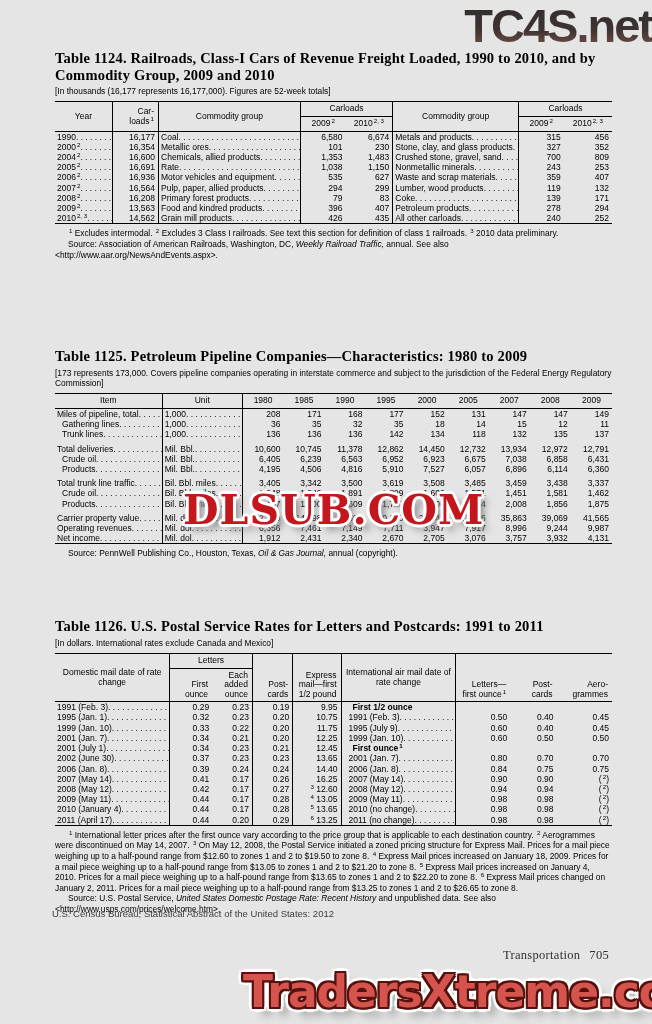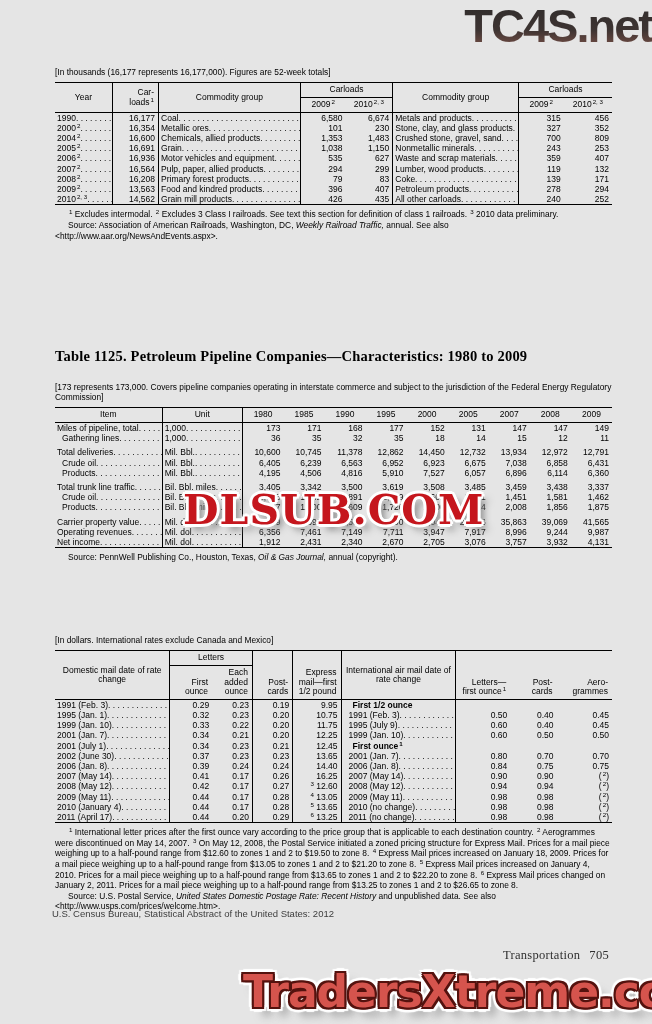--- a/index.html
+++ b/index.html
@@ -1,20 +1,20 @@
 <!DOCTYPE html>
 <html><head>
 <meta charset="utf-8">
 <style>
   html,body{margin:0;padding:0;background:#fff;}
   .page{position:relative;width:652px;height:1024px;background:#e5e5e5;overflow:hidden;
         font-family:"Liberation Sans",sans-serif;color:#000;}
   .sec{position:absolute;left:55px;width:557px;}
   .t-title{font-family:"Liberation Serif",serif;font-weight:bold;font-size:14.5px;line-height:16.5px;letter-spacing:.2px;}
-  .t-note{font-size:8.4px;line-height:10.4px;margin-top:17px;}
+  .t-note{font-size:8.4px;line-height:10.4px;margin-top:3px;}
 
   table{border-collapse:collapse;table-layout:fixed;width:100%;margin-top:5px;
         border-top:1.5px solid #000;border-bottom:1.5px solid #000;font-size:8.5px;}
   th,td{padding:0;font-weight:normal;}
   thead th{line-height:9.6px;padding:2px 2px 2px 2px;vertical-align:bottom;border-bottom:1px solid #000;}
   thead th.vmid{vertical-align:middle;}
   .cen{text-align:center;}
   .numh{text-align:right;padding-right:4px;}
   tbody td{line-height:10.2px;vertical-align:bottom;}
   .num{text-align:right;padding-right:3px;white-space:nowrap;}
@@ -60,20 +60,21 @@
 </head>
 <body>
 
 <div class="page">
 
   <div class="wm wm-top">TC4S.net</div>
   <div class="wm wm-mid">DLSUB.COM</div>
   <div class="wm wm-bot">TradersXtreme.com</div>
 
   <div class="sec" style="top:50px">
+    <div class="t-title">Table 1124. Railroads, Class-I Cars of Revenue Freight Loaded, 1990 to 2010, and by Commodity Group, 2009 and 2010</div>
     <div class="t-note">[In thousands (16,177 represents 16,177,000). Figures are 52-week totals]</div>
     <table class="t1124">
       <colgroup>
         <col style="width:57px">
           <col style="width:46px">
           <col style="width:141px">
           <col style="width:45px">
         <col style="width:47px">
           <col style="width:125px">
           <col style="width:45px">
@@ -174,21 +175,21 @@
           <tr>
             <td class="stub br">
               <div class="lead">
                 <span class="lbl">2005<sup>2</sup></span>
                 <span class="dots"></span>
               </div>
             </td>
             <td class="num br">16,691</td>
             <td class="stub br">
               <div class="lead">
-                <span class="lbl">Grain</span>
+                <span class="lbl">Rate</span>
                 <span class="dots"></span>
               </div>
             </td>
             <td class="num">1,038</td>
             <td class="num br">1,150</td>
             <td class="stub br">
               <div class="lead">
                 <span class="lbl">Nonmetallic minerals</span>
                 <span class="dots"></span>
               </div>
@@ -360,21 +361,21 @@
                 <span class="lbl">Miles of pipeline, total</span>
                 <span class="dots"></span>
               </div>
             </td>
             <td class="stub br">
               <div class="lead">
                 <span class="lbl">1,000</span>
                 <span class="dots"></span>
               </div>
             </td>
-            <td class="num">173</td>
+            <td class="num">208</td>
             <td class="num">171</td>
             <td class="num">168</td>
             <td class="num">177</td>
             <td class="num">152</td>
             <td class="num">131</td>
             <td class="num">147</td>
             <td class="num">147</td>
             <td class="num">149</td>
           </tr>
           <tr>
@@ -393,20 +394,43 @@
             <td class="num">36</td>
             <td class="num">35</td>
             <td class="num">32</td>
             <td class="num">35</td>
             <td class="num">18</td>
             <td class="num">14</td>
             <td class="num">15</td>
             <td class="num">12</td>
             <td class="num">11</td>
           </tr>
+          <tr>
+            <td class="stub br">
+              <div class="lead ind">
+                <span class="lbl">Trunk lines</span>
+                <span class="dots"></span>
+              </div>
+            </td>
+            <td class="stub br">
+              <div class="lead">
+                <span class="lbl">1,000</span>
+                <span class="dots"></span>
+              </div>
+            </td>
+            <td class="num">136</td>
+            <td class="num">136</td>
+            <td class="num">136</td>
+            <td class="num">142</td>
+            <td class="num">134</td>
+            <td class="num">118</td>
+            <td class="num">132</td>
+            <td class="num">135</td>
+            <td class="num">137</td>
+          </tr>
           <tr class="gap">
             <td class="stub br">
               <div class="lead">
                 <span class="lbl">Total deliveries</span>
                 <span class="dots"></span>
               </div>
             </td>
             <td class="stub br">
               <div class="lead">
                 <span class="lbl">Mil. Bbl.</span>
@@ -608,20 +632,21 @@
             <td class="num">4,131</td>
           </tr>
         </tbody>
     </table>
     <div class="fnotes">
       <p class="fn-p"><span>Source: PennWell Publishing Co., Houston, Texas, </span><span class="it">Oil &amp; Gas Journal,</span><span> annual (copyright).</span></p>
     </div>
   </div>
 
   <div class="sec" style="top:618px">
+    <div class="t-title">Table 1126. U.S. Postal Service Rates for Letters and Postcards: 1991 to 2011</div>
     <div class="t-note">[In dollars. International rates exclude Canada and Mexico]</div>
     <table class="t1126">
       <colgroup>
         <col style="width:114px">
           <col style="width:42px">
           <col style="width:40px">
           <col style="width:40px">
           <col style="width:48px">
         <col style="width:114px">
           <col style="width:54px">

